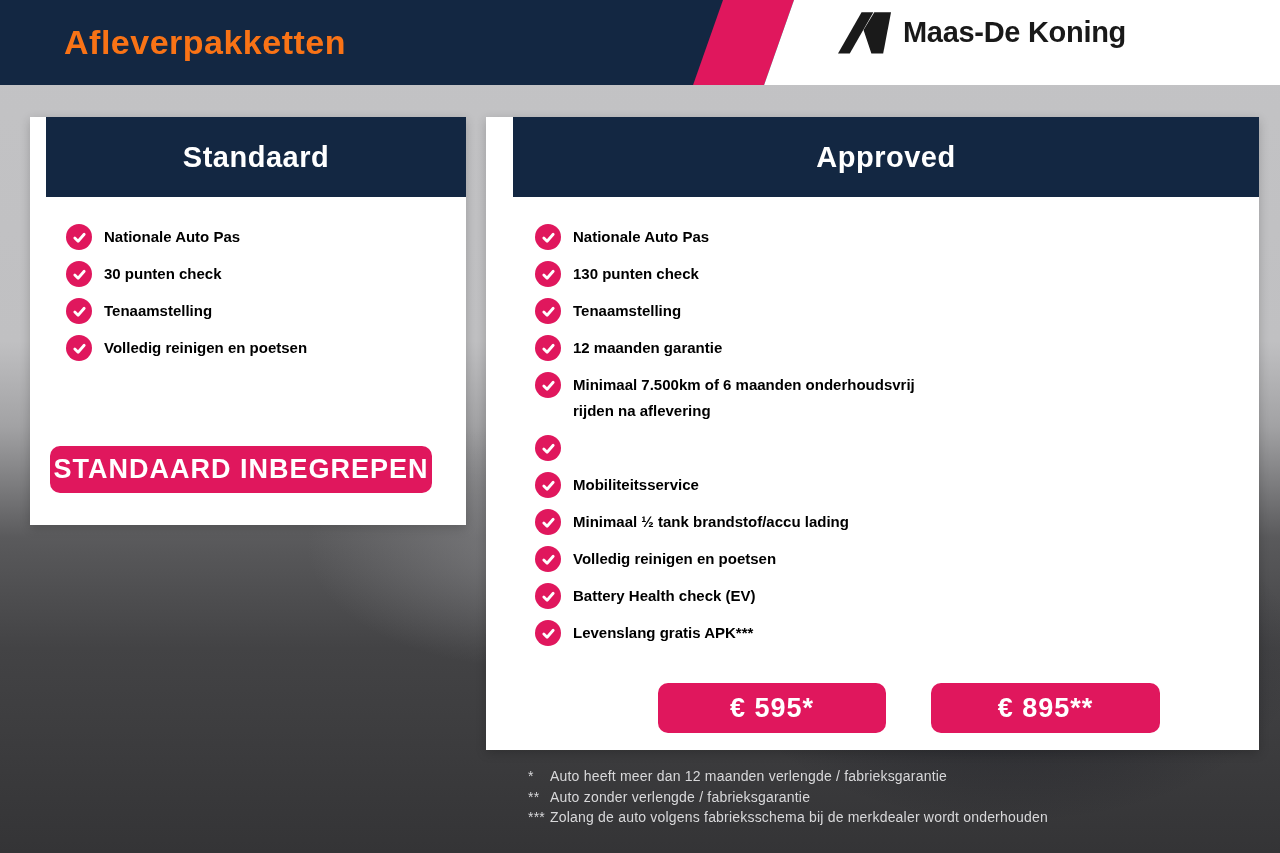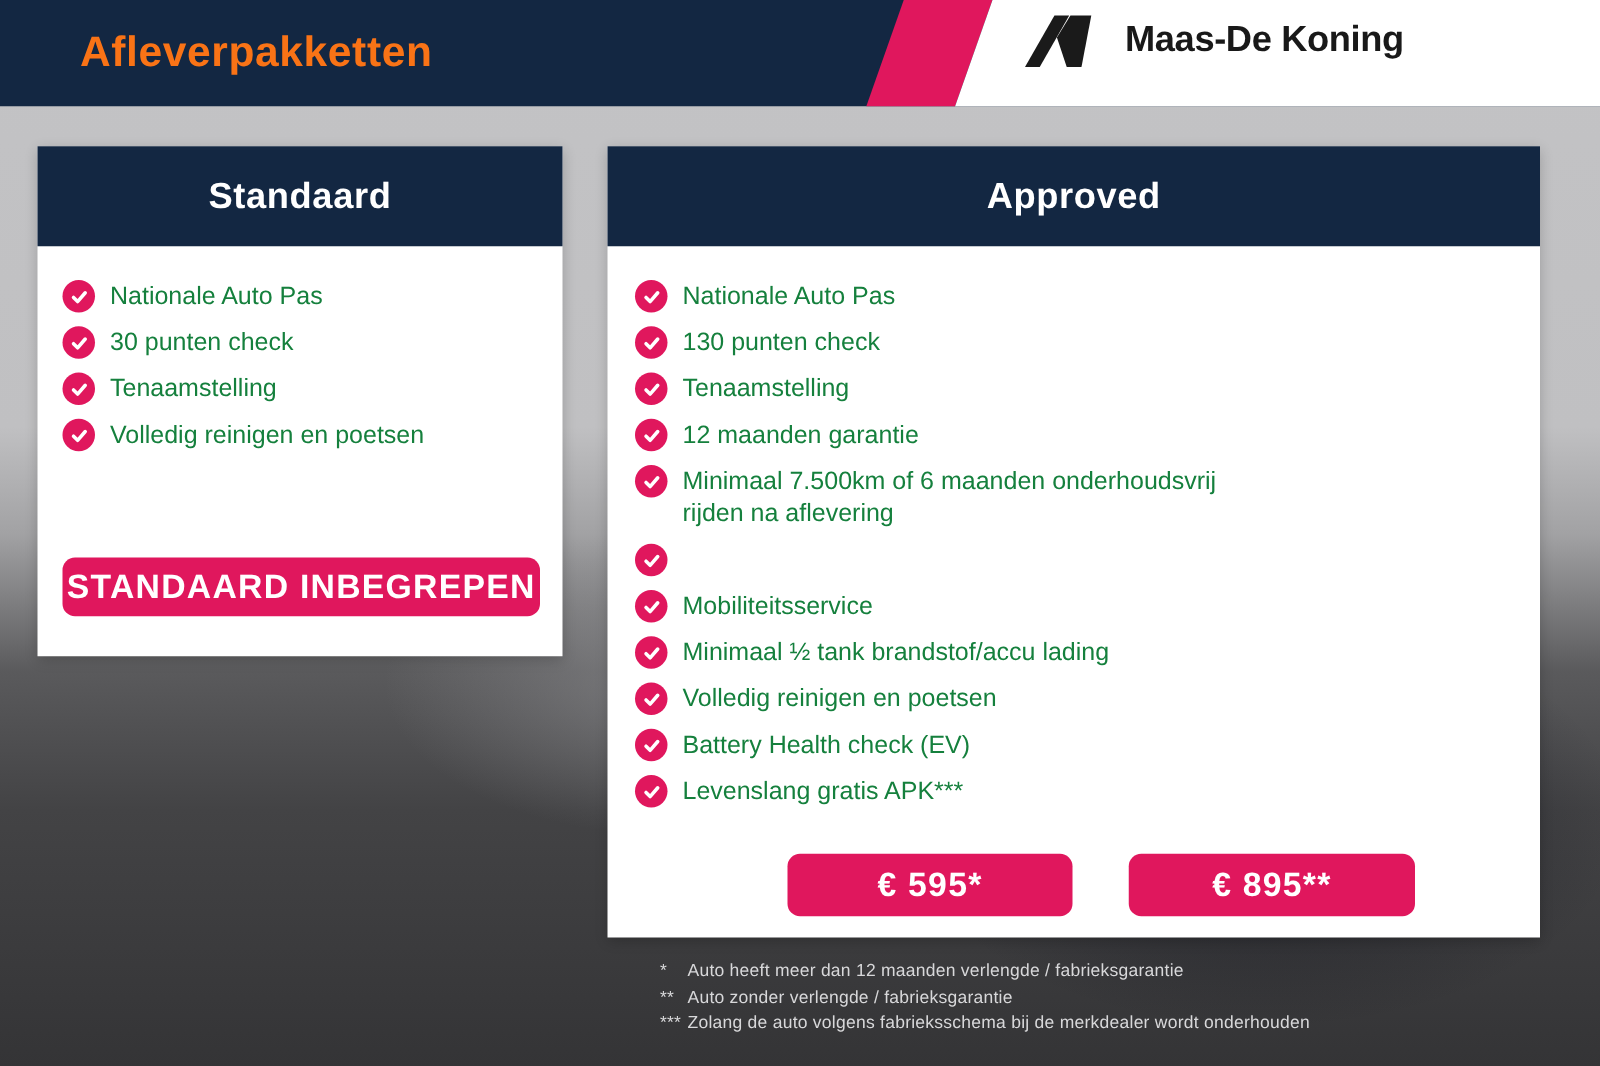--- a/index.html
+++ b/index.html
@@ -19,55 +19,55 @@
     color:#f97316; font-size:34px; font-weight:bold; letter-spacing:0.5px;
   }
   .pink-stripe {
     position:absolute; left:723px; top:0; width:71px; height:85px;
     background:#e0175d; transform:skewX(-19.4deg); transform-origin:0 0;
   }
   .white-stripe {
     position:absolute; left:794px; top:0; width:600px; height:85px;
     background:#ffffff; transform:skewX(-19.4deg); transform-origin:0 0;
   }
-  .brand { position:absolute; left:820px; top:0; height:64px; display:flex; align-items:center; gap:25px; }
+  .brand { position:absolute; left:838px; top:0; height:64px; display:flex; align-items:center; gap:10px; }
   .brand-icon { width:55px; height:46px; display:block; }
   .brand-name { font-size:29px; font-weight:800; color:#191919; letter-spacing:-0.3px; white-space:nowrap; }
 
   
   .card { position:absolute; background:#fff; box-shadow:0 3px 10px rgba(0,0,0,0.20); }
-  .card-standard { left:30px; top:117px; width:420px; height:408px; }
-  .card-approved { left:486px; top:117px; width:746px; height:633px; }
+  .card-standard { left:30px; top:117px; width:420px; height:408px;padding-left:16px; }
+  .card-approved { left:486px; top:117px; width:746px; height:633px;padding-left:27px; }
   .card-header {
     height:80px; background:#132742; display:flex; align-items:center; justify-content:center;
     color:#fff; font-size:29px; font-weight:bold; letter-spacing:0.5px;
   }
   .check-list { padding-top:27px; }
   .card-standard .check-list { padding-left:20px; }
   .card-approved .check-list { padding-left:22px; }
   .check-item { display:flex; align-items:flex-start; margin-bottom:11px; }
   .check-icon {
     flex:0 0 26px; width:26px; height:26px; border-radius:50%; background:#e0175d;
     display:flex; align-items:center; justify-content:center; margin-right:12px;
   }
   .check-text .line {
-    font-size:20px; font-weight:normal; color:#15803d; line-height:26px; white-space:nowrap;
+    font-size:15px; font-weight:bold; color:#000000; line-height:26px; white-space:nowrap;
   }
   .check-text .line + .line { }
 
   .standard-button {
     position:absolute; left:20px; top:329px; width:382px; height:47px;
     background:#e0175d; border-radius:10px; color:#fff; font-size:27px; font-weight:bold;
     letter-spacing:1px; display:flex; align-items:center; justify-content:center;
     white-space:nowrap; cursor:pointer;
   }
   .price-button {
     position:absolute; top:566px; height:50px; background:#e0175d; border-radius:10px;
     color:#fff; font-size:27px; font-weight:bold; letter-spacing:1px;
-    display:flex; align-items:center; justify-content:center; cursor:pointer;
+    display:flex; align-items:center; justify-content:center; cursor:pointer;margin-left:28px;
   }
   .price-button.first { left:144px; width:228px; }
   .price-button.second { left:417px; width:229px; }
 
   
   .footnotes { position:absolute; left:528px; top:766px; color:#d8d8da; font-size:14px; letter-spacing:0.2px; }
   .footnote-row { display:grid; grid-template-columns:22px auto; line-height:20.5px; }
   .fn-marker { color:#d8d8da; }
   .fn-text { white-space:nowrap; }
 </style>

